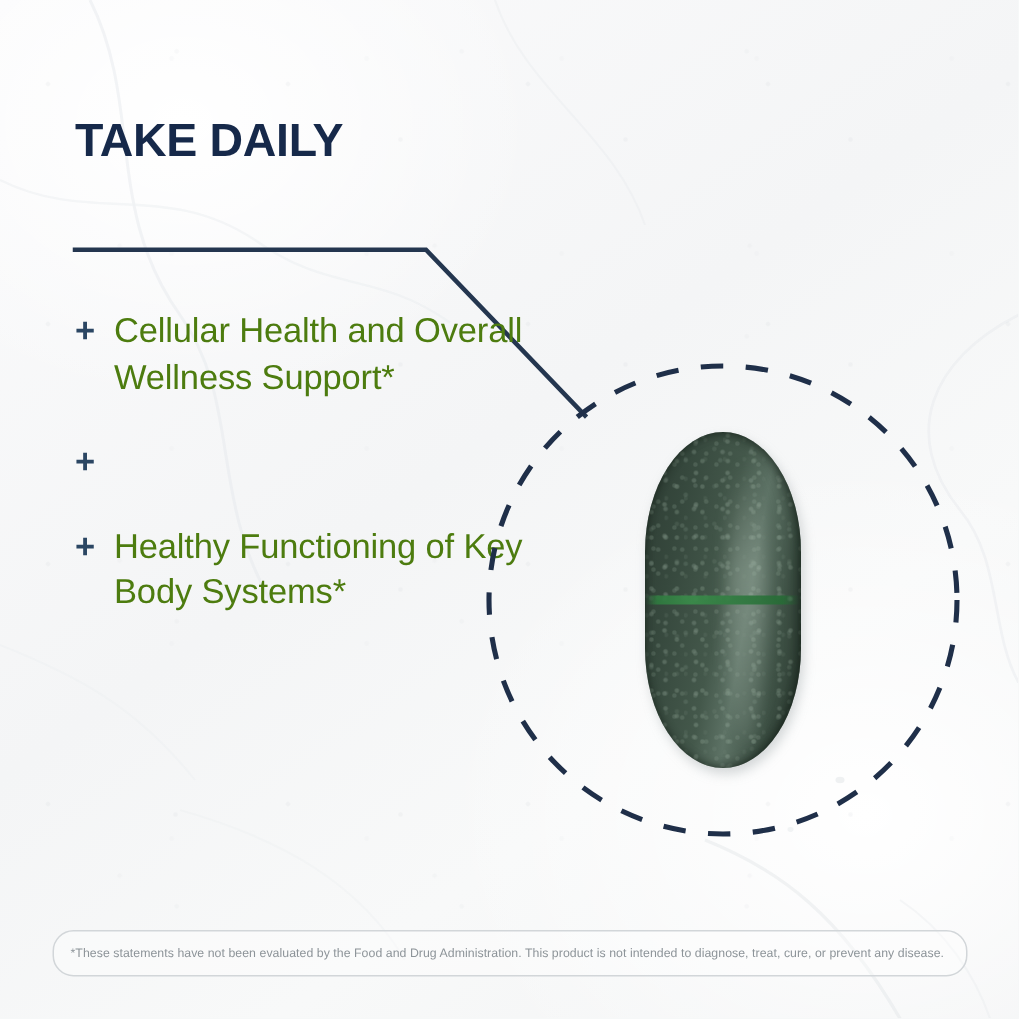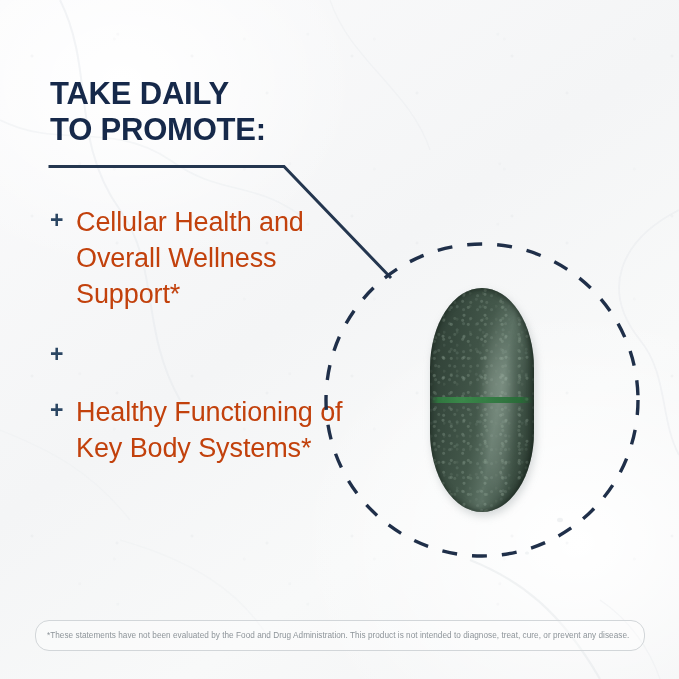--- a/index.html
+++ b/index.html
@@ -85,23 +85,23 @@
   .benefit-item:last-child { margin-bottom: 0; }
   .bullet-plus {
     flex: 0 0 auto;
     width: 26px;
     font-size: 23px;
     font-weight: bold;
     line-height: 1.32;
     color: #2b4663;
   }
   .benefit-text {
-    font-size: 27px;
+    font-size: 23px;
     line-height: 1.33;
-    color: #c2410c;
+    color: #4d7c0f;
     letter-spacing: -0.1px;
   }
 
   
   .spotlight {
     position: absolute;
     left: 324px;
     top: 242px;
     width: 316px;
     height: 316px;
@@ -222,21 +222,20 @@
     <path d="M 600,600 C 630,620 650,650 660,679" stroke="#e4e8eb" stroke-width="1.4" fill="none" opacity=".6"></path>
     <path d="M 120,540 C 190,560 240,590 270,640" stroke="#eaedef" stroke-width="1.5" fill="none" opacity=".55"></path>
     <path d="M 0,430 C 50,450 90,470 130,520" stroke="#e8ebed" stroke-width="1.3" fill="none" opacity=".5"></path>
     <ellipse cx="560" cy="520" rx="3" ry="2.2" fill="#d9dee1" opacity=".75"></ellipse>
     <ellipse cx="527" cy="553" rx="2" ry="1.6" fill="#dde2e5" opacity=".7"></ellipse>
   </svg>
   <div class="marble-grain"></div>
 
   <div class="headline">
     <span class="hl-line">TAKE DAILY</span>
-    <span class="hl-line">TO PROMOTE:</span>
   </div>
 
   <svg class="leader" viewBox="0 0 679 679">
     <path d="M 50,166.5 L 284,166.5 L 390,277" stroke="#24364f" stroke-width="3" fill="none" stroke-linecap="square" stroke-linejoin="miter"></path>
   </svg>
 
   <div class="benefits">
     <div class="benefit-item">
       <span class="bullet-plus">+</span>
       <span class="benefit-text">Cellular Health and Overall Wellness Support*</span>

